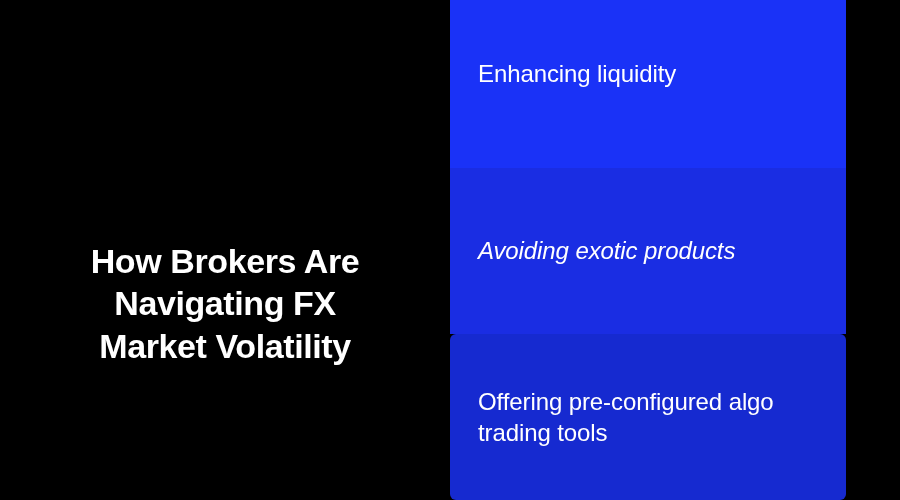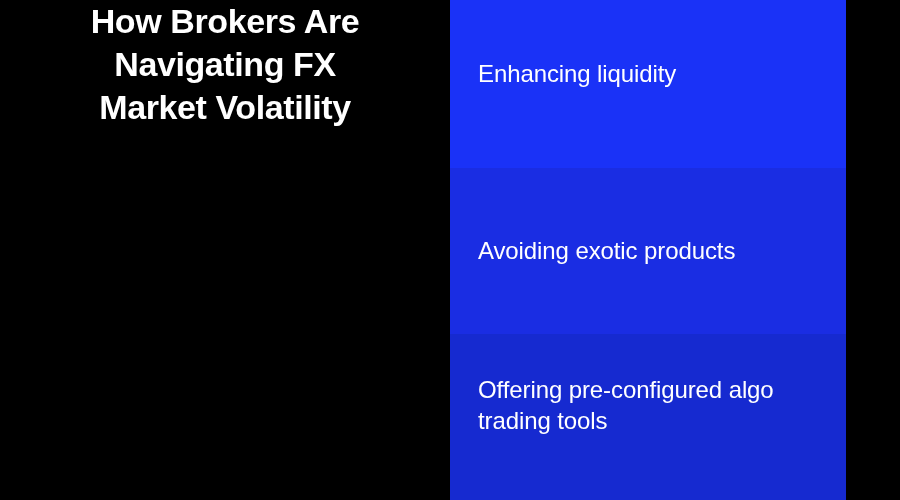--- a/index.html
+++ b/index.html
@@ -23,21 +23,21 @@
     display: flex;
     flex-direction: row;
   }
 
   
   .title-panel {
     width: 450px;
     height: 368px;
     background: #000000;
     display: flex;
-    align-items: flex-start;
+    align-items: flex-end;
     justify-content: center;
     box-sizing: border-box;
     padding: 0 40px;
   }
 
   .title-text {
     color: #ffffff;
     font-size: 34px;
     font-weight: 700;
     line-height: 1.26;
@@ -70,21 +70,22 @@
   }
 
   .point-row.row-2 {
     height: 166px;
     align-items: center;
   }
 
   .point-row.row-3 {
     height: 166px;
     align-items: flex-start;
-    padding-top: 40px;
+    padding-top: 52px;
+    border-radius: 6px;
   }
 
   .point-text {
     color: #ffffff;
     font-size: 24px;
     font-weight: 400;
     line-height: 1.30;
     letter-spacing: -0.1px;
     margin: 0;
     text-align: left;
@@ -100,21 +101,21 @@
 Navigating FX
 Market Volatility</h1>
   </div>
 
   <div class="points-panel">
 
     <div class="point-row row-1" style="background-color: rgb(26, 50, 247);">
       <p class="point-text">Enhancing liquidity</p>
     </div>
 
-    <div class="point-row row-2" style="background-color: rgb(26, 45, 227);">
+    <div class="point-row row-2" style="background-color: rgb(26, 45, 227); font-style: italic;">
       <p class="point-text">Avoiding exotic products</p>
     </div>
 
     <div class="point-row row-3" style="background-color: rgb(22, 42, 208);">
       <p class="point-text">Offering pre-configured algo trading tools</p>
     </div>
 
   </div>
 </div>
 

